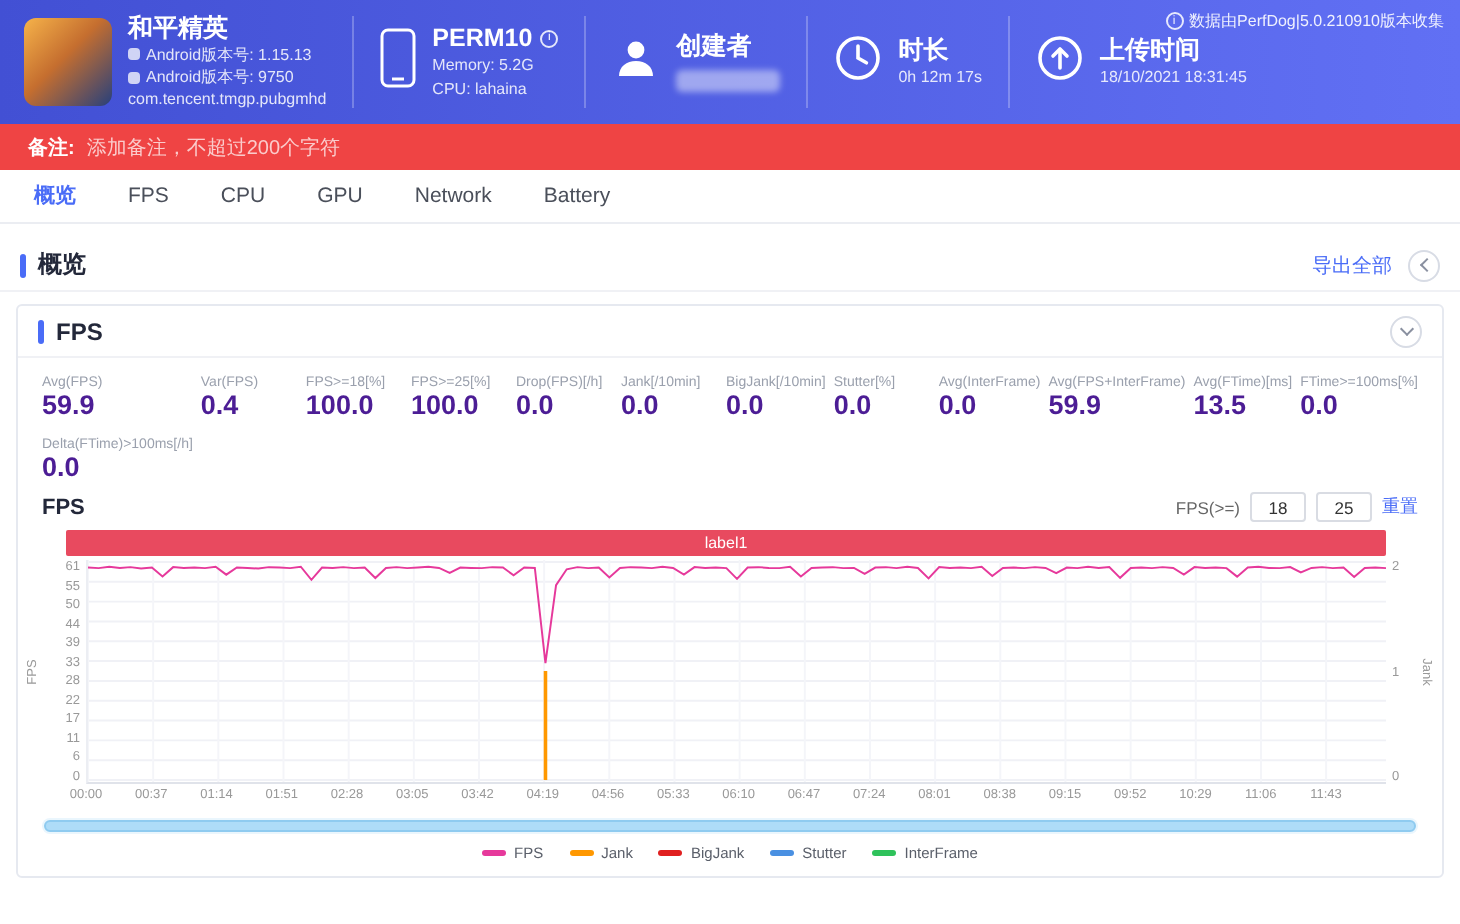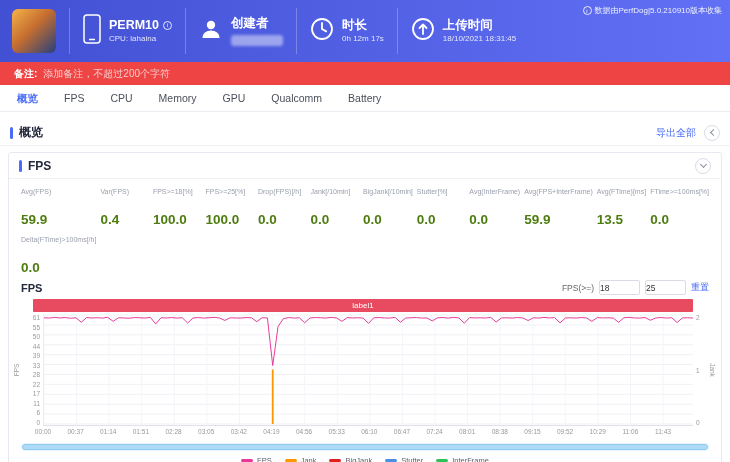--- a/index.html
+++ b/index.html
@@ -40,28 +40,28 @@
   .chev-down{border-right:1.2px solid #8a90a0;border-bottom:1.2px solid #8a90a0;transform:rotate(45deg);margin-bottom:2px}
 
   
   .card{margin:6px 8px 0;border:1px solid #e6e9f0;border-radius:3px;background:#fff}
   .card-header{height:26px;display:flex;align-items:center;padding:0 10px;border-bottom:1px solid #f0f1f5}
   .card-title{font-size:12px;font-weight:bold;color:#23283a}
 
   
   .metrics{display:grid;grid-template-columns:repeat(12,1fr);padding:9px 12px 2px;row-gap:9px;column-gap:4px}
   .metric .lbl{font-size:7px;color:#9aa0ad;white-space:nowrap}
-  .metric .val{font-size:13.5px;font-weight:bold;color:#4d7c0f;margin-top:17px}
+  .metric .val{font-size:13.5px;font-weight:bold;color:#4c1d95;margin-top:0}
 
   
   .chart-controls{display:flex;align-items:center;padding:3px 12px 2px}
   .chart-title{font-size:11px;font-weight:bold;color:#23283a}
   .controls-right{margin-left:auto;display:flex;align-items:center;gap:5px}
   .ctl-label{font-size:8.5px;color:#666}
-  .ctl-input{width:41px;height:15px;border:1px solid #d9dce3;border-radius:2px;font-size:8.5px;text-align:left;color:#333;font-family:"Liberation Sans",sans-serif}
+  .ctl-input{width:28px;height:15px;border:1px solid #d9dce3;border-radius:2px;font-size:8.5px;text-align:center;color:#333;font-family:"Liberation Sans",sans-serif}
   .reset{font-size:9px;color:#4a6cf7;cursor:pointer}
 
   
   .band{margin:2px 28px 0 24px;height:13px;background:#e84a5f;color:#fff;font-size:8px;display:flex;align-items:center;justify-content:center;border-radius:1px}
 
   
   .chart-area{display:flex;height:112px;padding:0 12px;position:relative;margin-top:2px}
   .y-axis{width:22px;display:flex;flex-direction:column;justify-content:space-between;align-items:flex-end;font-size:6.5px;color:#999;padding:0 3px 0 0}
   .y-axis.right{width:16px;align-items:flex-start;padding:0 0 0 3px}
   .plot{flex:1;position:relative;border-bottom:1px solid #e0e3ea;border-left:1px solid #eceef3}
@@ -79,34 +79,47 @@
   .legend{display:flex;justify-content:center;align-items:center;gap:13px;padding:5px 0 7px}
   .legend .item{display:flex;align-items:center;gap:4px;font-size:7.5px;color:#5a5f6a;cursor:pointer}
   .legend .sw{width:12px;height:3px;border-radius:2px;display:inline-block}
 </style>
 </head>
 <body>
 
 <div class="header">
   <div class="seg" style="padding-left:4px">
     <div class="game-icon"></div>
+    <div class="vmeta">
+      <div class="seg-title">和平精英</div>
+      <div class="sub">
+          <span class="mini-ic"></span>
+          <span>Android版本号: 1.15.13</span>
+        </div>
+      <div class="sub">
+          <span class="mini-ic"></span>
+          <span>Android版本号: 9750</span>
+        </div>
+      <div class="sub">com.tencent.tmgp.pubgmhd</div>
+    </div>
   </div>
 
   <div class="seg">
     <span>
       <svg width="18" height="30" viewBox="0 0 18 30">
           <rect x="1" y="1" width="16" height="28" rx="3" fill="none" stroke="#fff" stroke-width="1.5"></rect>
           <line x1="6" y1="25.5" x2="12" y2="25.5" stroke="#fff" stroke-width="1.5"></line>
         </svg>
     </span>
     <div class="vmeta">
       <div class="seg-title">
           <span>PERM10</span>
           <span class="info-badge">i</span>
         </div>
+      <div class="sub">Memory: 5.2G</div>
       <div class="sub">CPU: lahaina</div>
     </div>
   </div>
 
   <div class="seg">
     <span>
       <svg width="24" height="24" viewBox="0 0 24 24">
           <circle cx="12" cy="8" r="4.2" fill="#fff"></circle>
           <path d="M3.5 21c0-4.7 3.8-7.5 8.5-7.5s8.5 2.8 8.5 7.5z" fill="#fff"></path>
         </svg>
@@ -152,23 +165,22 @@
 
 <div class="notebar">
   <span class="nlabel">备注:</span>
   <span class="ntext">添加备注，不超过200个字符</span>
 </div>
 
 <div class="tabs">
   <div class="tab active">概览</div>
   <div class="tab">FPS</div>
   <div class="tab">CPU</div>
-  <div class="tab">Memory</div>
   <div class="tab">GPU</div>
-  <div class="tab">Qualcomm</div>
+  <div class="tab">Network</div>
   <div class="tab">Battery</div>
 </div>
 
 <div class="ovrow">
   <span class="accent"></span>
   <span class="ovtitle">概览</span>
   <span class="export">导出全部</span>
   <span class="circle-btn">
       <span class="chev chev-left"></span>
     </span>

